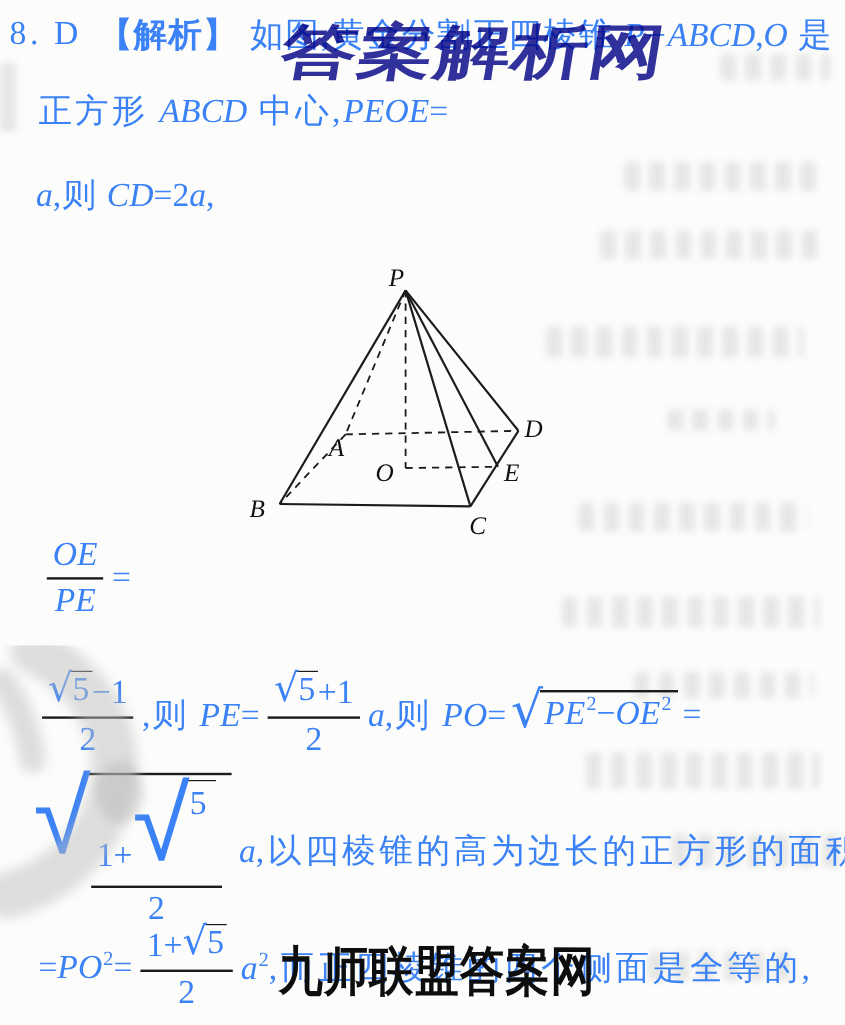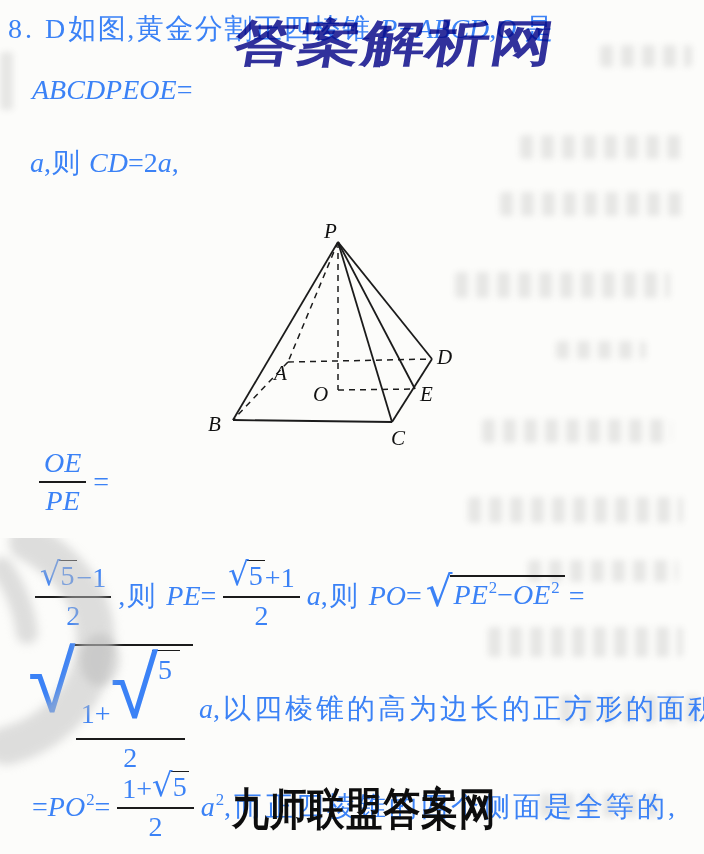--- a/index.html
+++ b/index.html
@@ -104,25 +104,26 @@
   <svg class="swoosh" width="150" height="270" viewBox="0 0 150 270">
     <g fill="none" stroke="#bfbfbf" stroke-linecap="round" opacity="0.5" style="filter:blur(5px);">
       <path d="M 28 4 C 74 28 102 70 94 116 C 86 166 46 198 6 208" stroke-width="38"></path>
       <path d="M 2 30 C 14 48 24 70 27 95" stroke-width="22"></path>
     </g>
     <ellipse cx="100" cy="122" rx="20" ry="26" fill="#a9a9a9" opacity="0.35" style="filter:blur(4px);"></ellipse>
   </svg>
 
   <div class="line line1">
     <span class="rm num-label">8. D</span>
+    <span class="tag">【解析】</span>
     <span class="run"><span class="cn">如图,黄金分割正四棱锥 </span><span class="it">P−ABCD</span><span class="rm">,</span><span class="it">O</span><span class="cn"> 是</span></span>
   </div>
 
   <div class="line line2">
-    <span class="run"><span class="it">ABCD</span><span class="it">PE</span><span class="it">OE</span><span class="rm">=</span></span>
+    <span class="run"><span class="cn">正方形 </span><span class="it">ABCD</span><span class="cn"> 中心,</span><span class="it">PE</span><span class="it">OE</span><span class="rm">=</span></span>
   </div>
 
   <div class="line line3">
     <span class="run"><span class="it">a</span><span class="cn">,则 </span><span class="it">CD</span><span class="rm">=2</span><span class="it">a</span><span class="rm">,</span></span>
   </div>
 
   <svg class="diagram" width="320" height="235" viewBox="0 0 320 235">
     <g class="solid">
       <line x1="158" y1="20" x2="53" y2="198"></line>
       <line x1="158" y1="20" x2="212" y2="200"></line>

